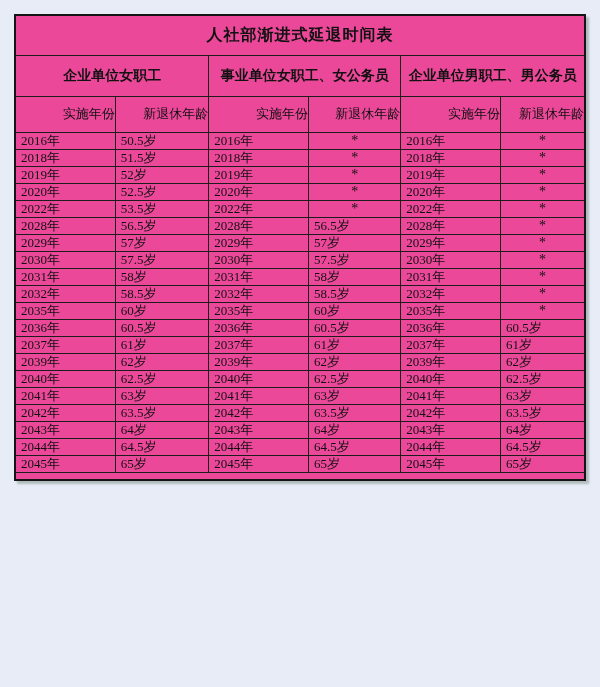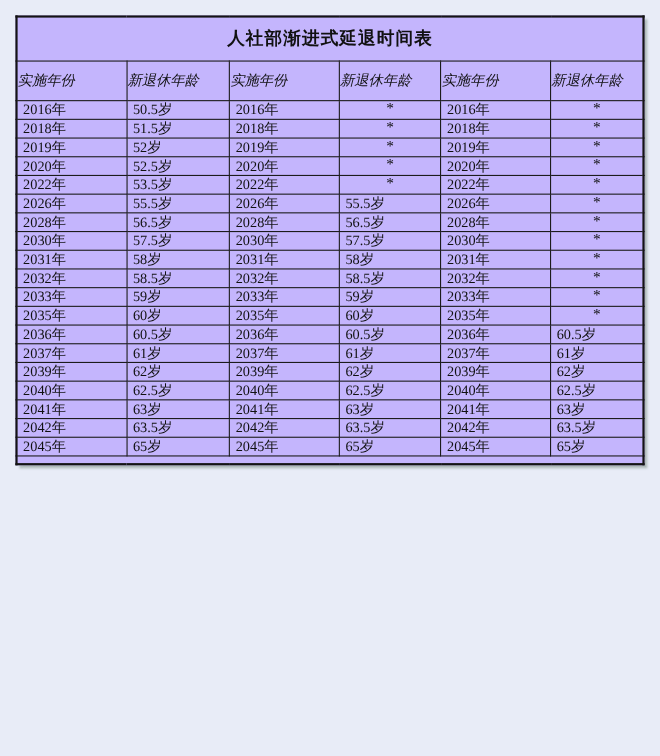--- a/index.html
+++ b/index.html
@@ -11,21 +11,21 @@
     overflow: hidden;
     position: relative;
   }
   table.retire {
     position: absolute;
     left: 14px;
     top: 14px;
     width: 572px;
     table-layout: fixed;
     border-collapse: collapse;
-    background: #c4b5fd;
+    background: #ec4899;
     border: 2px solid #141414;
     box-shadow: 3px 3px 2px rgba(130, 148, 136, 0.55);
   }
   th, td {
     border: 1px solid #1c1c1c;
     overflow: hidden;
     white-space: nowrap;
   }
   .title-cell {
     height: 40px;
@@ -40,23 +40,22 @@
     font-size: 14px;
     font-weight: bold;
     text-align: center;
     vertical-align: middle;
     padding: 0 2px;
   }
   .sub-cell {
     height: 36px;
     font-size: 13px;
     font-weight: normal;
-    text-align: left;
-    vertical-align: middle;
-    font-style: italic;
+    text-align: right;
+    vertical-align: middle;
   }
   td.year-cell, td.age-cell {
     height: 16.5px;
     font-size: 13px;
     line-height: 16px;
     font-weight: normal;
     padding: 0 2px 0 5px;
     vertical-align: middle;
   }
   td.star {
@@ -79,20 +78,25 @@
     <col style="width:17.5%">
     <col style="width:16.2%">
     <col style="width:17.5%">
     <col style="width:14.8%">
   </colgroup>
   <thead>
     <tr>
       <th class="title-cell" colspan="6">人社部渐进式延退时间表</th>
     </tr>
     <tr>
+      <th class="group-cell" colspan="2">企业单位女职工</th>
+      <th class="group-cell" colspan="2">事业单位女职工、女公务员</th>
+      <th class="group-cell" colspan="2">企业单位男职工、男公务员</th>
+    </tr>
+    <tr>
       <th class="sub-cell">实施年份</th>
       <th class="sub-cell">新退休年龄</th>
       <th class="sub-cell">实施年份</th>
       <th class="sub-cell">新退休年龄</th>
       <th class="sub-cell">实施年份</th>
       <th class="sub-cell">新退休年龄</th>
     </tr>
   </thead>
   <tbody id="rows-body">
       <tr>
@@ -129,36 +133,36 @@
       </tr>
       <tr>
         <td class="year-cell">2022年</td>
         <td class="age-cell">53.5岁</td>
         <td class="year-cell">2022年</td>
         <td class="age-cell star">*</td>
         <td class="year-cell">2022年</td>
         <td class="age-cell star">*</td>
       </tr>
       <tr>
-        <td class="year-cell">2026年</td>
-        <td class="age-cell">55.5岁</td>
-        <td class="year-cell">2026年</td>
-        <td class="age-cell">55.5岁</td>
-        <td class="year-cell">2026年</td>
-        <td class="age-cell star">*</td>
-      </tr>
-      <tr>
         <td class="year-cell">2028年</td>
         <td class="age-cell">56.5岁</td>
         <td class="year-cell">2028年</td>
         <td class="age-cell">56.5岁</td>
         <td class="year-cell">2028年</td>
         <td class="age-cell star">*</td>
       </tr>
       <tr>
+        <td class="year-cell">2029年</td>
+        <td class="age-cell">57岁</td>
+        <td class="year-cell">2029年</td>
+        <td class="age-cell">57岁</td>
+        <td class="year-cell">2029年</td>
+        <td class="age-cell star">*</td>
+      </tr>
+      <tr>
         <td class="year-cell">2030年</td>
         <td class="age-cell">57.5岁</td>
         <td class="year-cell">2030年</td>
         <td class="age-cell">57.5岁</td>
         <td class="year-cell">2030年</td>
         <td class="age-cell star">*</td>
       </tr>
       <tr>
         <td class="year-cell">2031年</td>
         <td class="age-cell">58岁</td>
@@ -166,28 +170,20 @@
         <td class="age-cell">58岁</td>
         <td class="year-cell">2031年</td>
         <td class="age-cell star">*</td>
       </tr>
       <tr>
         <td class="year-cell">2032年</td>
         <td class="age-cell">58.5岁</td>
         <td class="year-cell">2032年</td>
         <td class="age-cell">58.5岁</td>
         <td class="year-cell">2032年</td>
-        <td class="age-cell star">*</td>
-      </tr>
-      <tr>
-        <td class="year-cell">2033年</td>
-        <td class="age-cell">59岁</td>
-        <td class="year-cell">2033年</td>
-        <td class="age-cell">59岁</td>
-        <td class="year-cell">2033年</td>
         <td class="age-cell star">*</td>
       </tr>
       <tr>
         <td class="year-cell">2035年</td>
         <td class="age-cell">60岁</td>
         <td class="year-cell">2035年</td>
         <td class="age-cell">60岁</td>
         <td class="year-cell">2035年</td>
         <td class="age-cell star">*</td>
       </tr>
@@ -233,20 +229,36 @@
       </tr>
       <tr>
         <td class="year-cell">2042年</td>
         <td class="age-cell">63.5岁</td>
         <td class="year-cell">2042年</td>
         <td class="age-cell">63.5岁</td>
         <td class="year-cell">2042年</td>
         <td class="age-cell">63.5岁</td>
       </tr>
       <tr>
+        <td class="year-cell">2043年</td>
+        <td class="age-cell">64岁</td>
+        <td class="year-cell">2043年</td>
+        <td class="age-cell">64岁</td>
+        <td class="year-cell">2043年</td>
+        <td class="age-cell">64岁</td>
+      </tr>
+      <tr>
+        <td class="year-cell">2044年</td>
+        <td class="age-cell">64.5岁</td>
+        <td class="year-cell">2044年</td>
+        <td class="age-cell">64.5岁</td>
+        <td class="year-cell">2044年</td>
+        <td class="age-cell">64.5岁</td>
+      </tr>
+      <tr>
         <td class="year-cell">2045年</td>
         <td class="age-cell">65岁</td>
         <td class="year-cell">2045年</td>
         <td class="age-cell">65岁</td>
         <td class="year-cell">2045年</td>
         <td class="age-cell">65岁</td>
       </tr>
       <tr>
         <td colspan="6" class="spacer-cell"></td>
       </tr>

